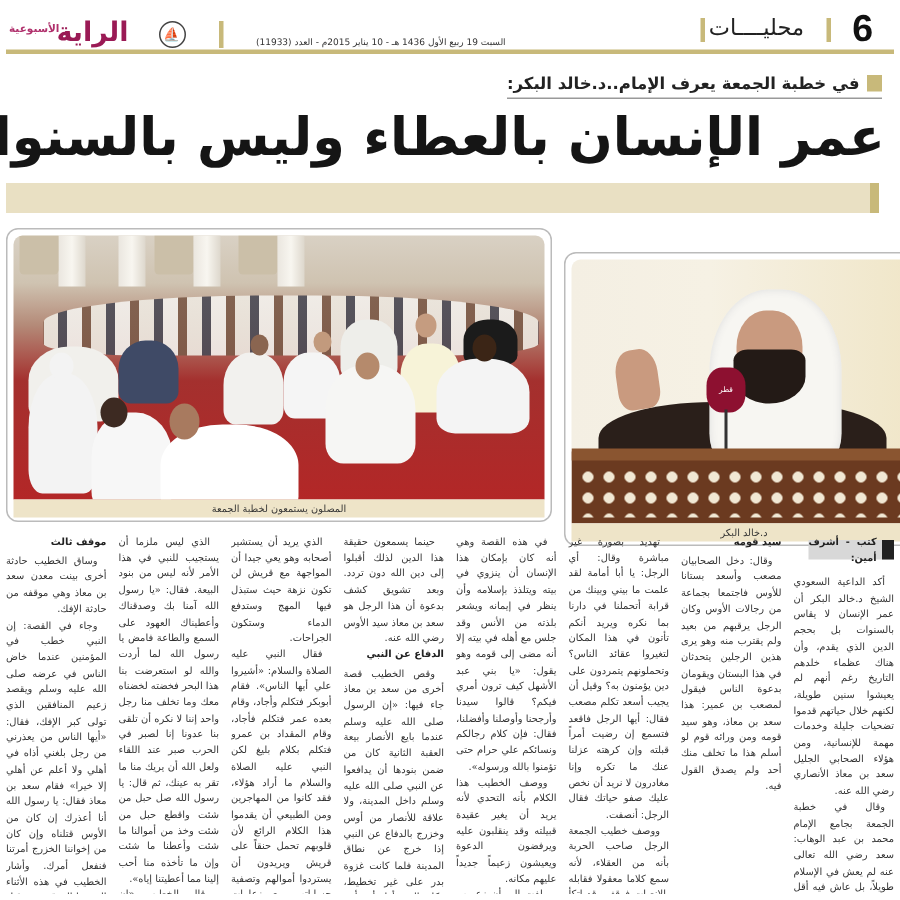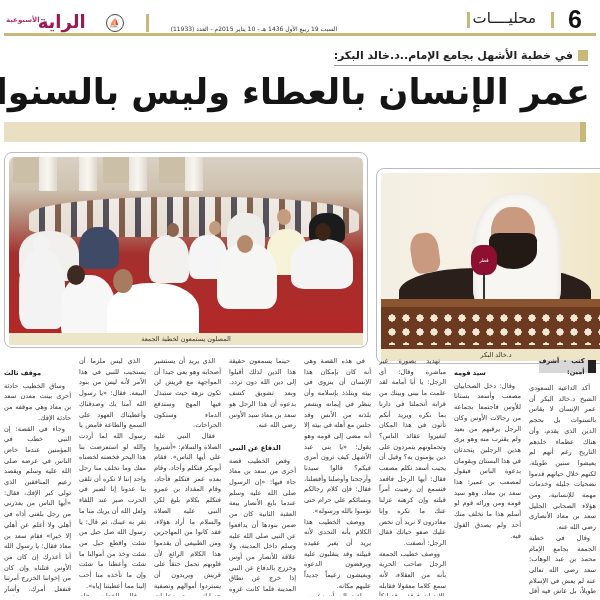--- a/index.html
+++ b/index.html
@@ -55,21 +55,21 @@
   .pulpit { position: absolute; left: 0; right: 0; top: 128px; bottom: 0; background: #6b3a20; }
   .pulpit-rail { position: absolute; left: 0; right: 0; top: 126px; height: 8px; background: #8a5530; }
   .pulpit-lattice { position: absolute; left: 4px; right: 4px; top: 138px; bottom: 4px;
     background-image: radial-gradient(circle, #f1e8d4 35%, transparent 38%);
     background-size: 14px 14px; }
 
   
   .columns { position: absolute; left: 4px; right: 4px; top: 356px; bottom: 4px; direction: rtl; display: flex; flex-direction: row; gap: 8px; }
   .col { flex: 1; font-size: 6.6px; line-height: 10.7px; color: #333; text-align: justify; overflow: hidden; }
   .col p { text-indent: 6px; }
-  .col .subtitle { font-weight: bold; text-align: left; font-size: 6.6px; margin: 12px 0 2px 0; color: #222; text-indent: 0; }
+  .col .subtitle { font-weight: bold; text-align: right; font-size: 6.6px; margin: 0 0 2px 0; color: #222; text-indent: 0; }
   .byline { display: flex; align-items: center; background: #d8d8d8; height: 13px; margin: 4px 0 10px 10px; font-size: 6.5px; font-weight: bold; color: #222; }
   .byline-box { width: 10px; height: 13px; background: #222; margin-left: 4px; }
 </style>
 </head>
 <body>
 
 <div class="masthead">
   <div class="page-num">6</div>
   <div class="sec-bar" style="right:42px"></div>
   <div class="section-title">محليــــات</div>
@@ -81,21 +81,21 @@
     </span>
     <span class="logo-emblem">⛵</span>
     <span class="logo-sep"></span>
     <span class="dateline">السبت 19 ربيع الأول 1436 هـ - 10 يناير 2015م - العدد (11933)</span>
   </div>
   <div class="rule"></div>
 </div>
 
 <div class="kicker-wrap">
   <span class="kicker-box"></span>
-  <span class="kicker">في خطبة الأشهل بجامع الإمام..د.خالد البكر:</span>
+  <span class="kicker">في خطبة الجمعة يعرف الإمام..د.خالد البكر:</span>
 </div>
 
 <h1 class="headline">عمر الإنسان بالعطاء وليس بالسنوات</h1>
 
 <div class="subhead-band">
   <span class="subhead-box"></span>
 </div>
 
 <div class="photo photo-crowd">
   <div class="img crowd-img">

